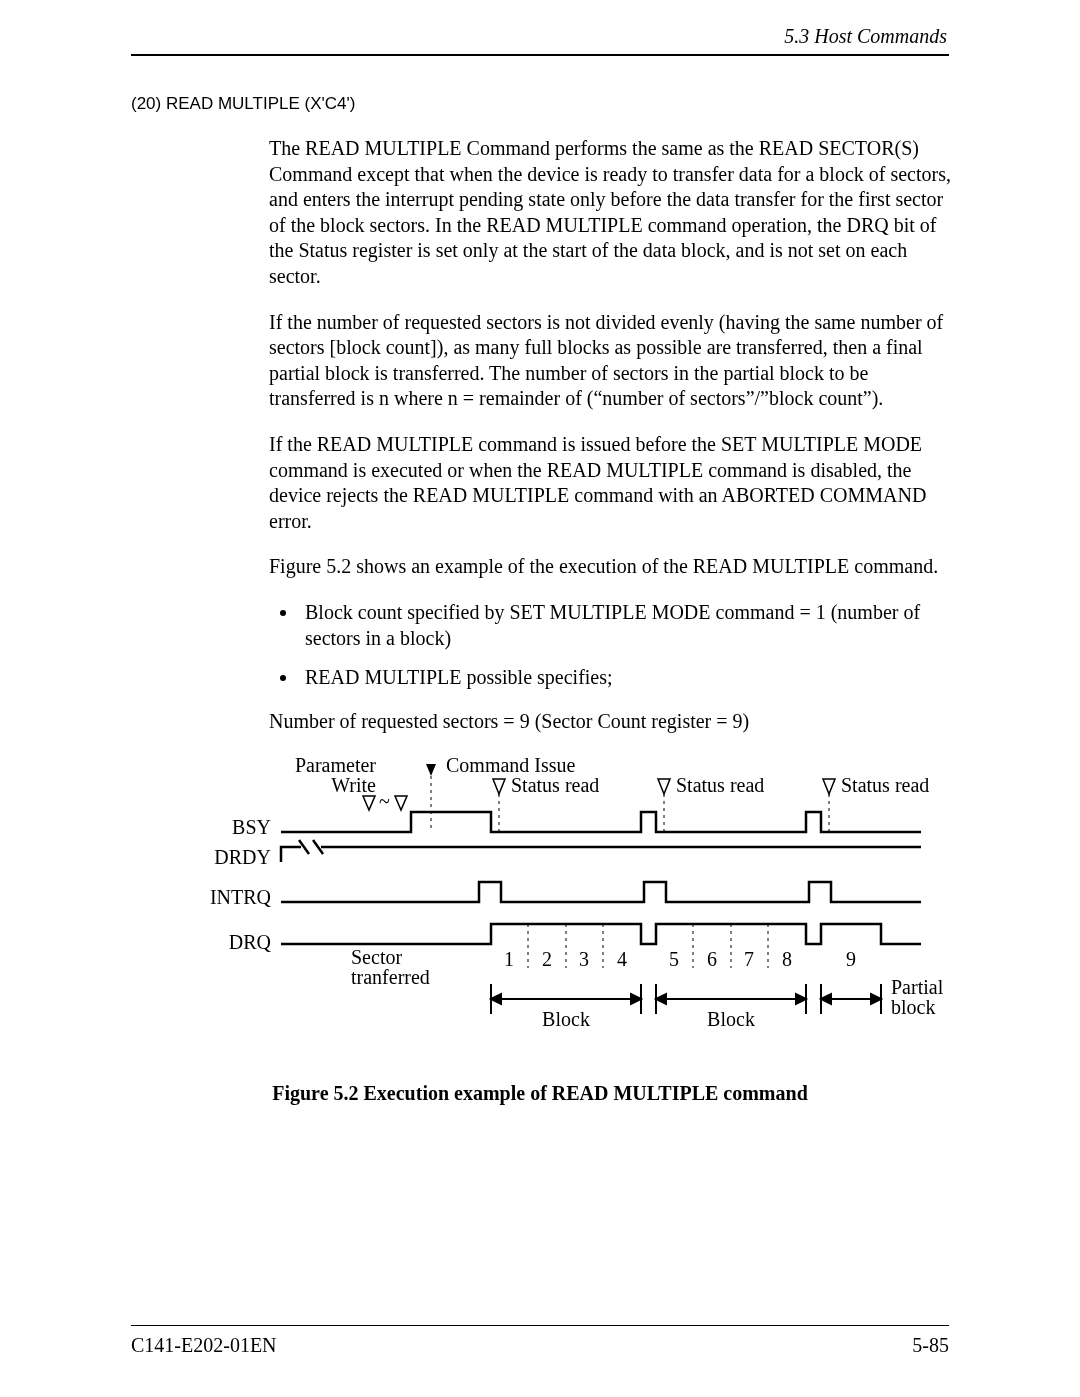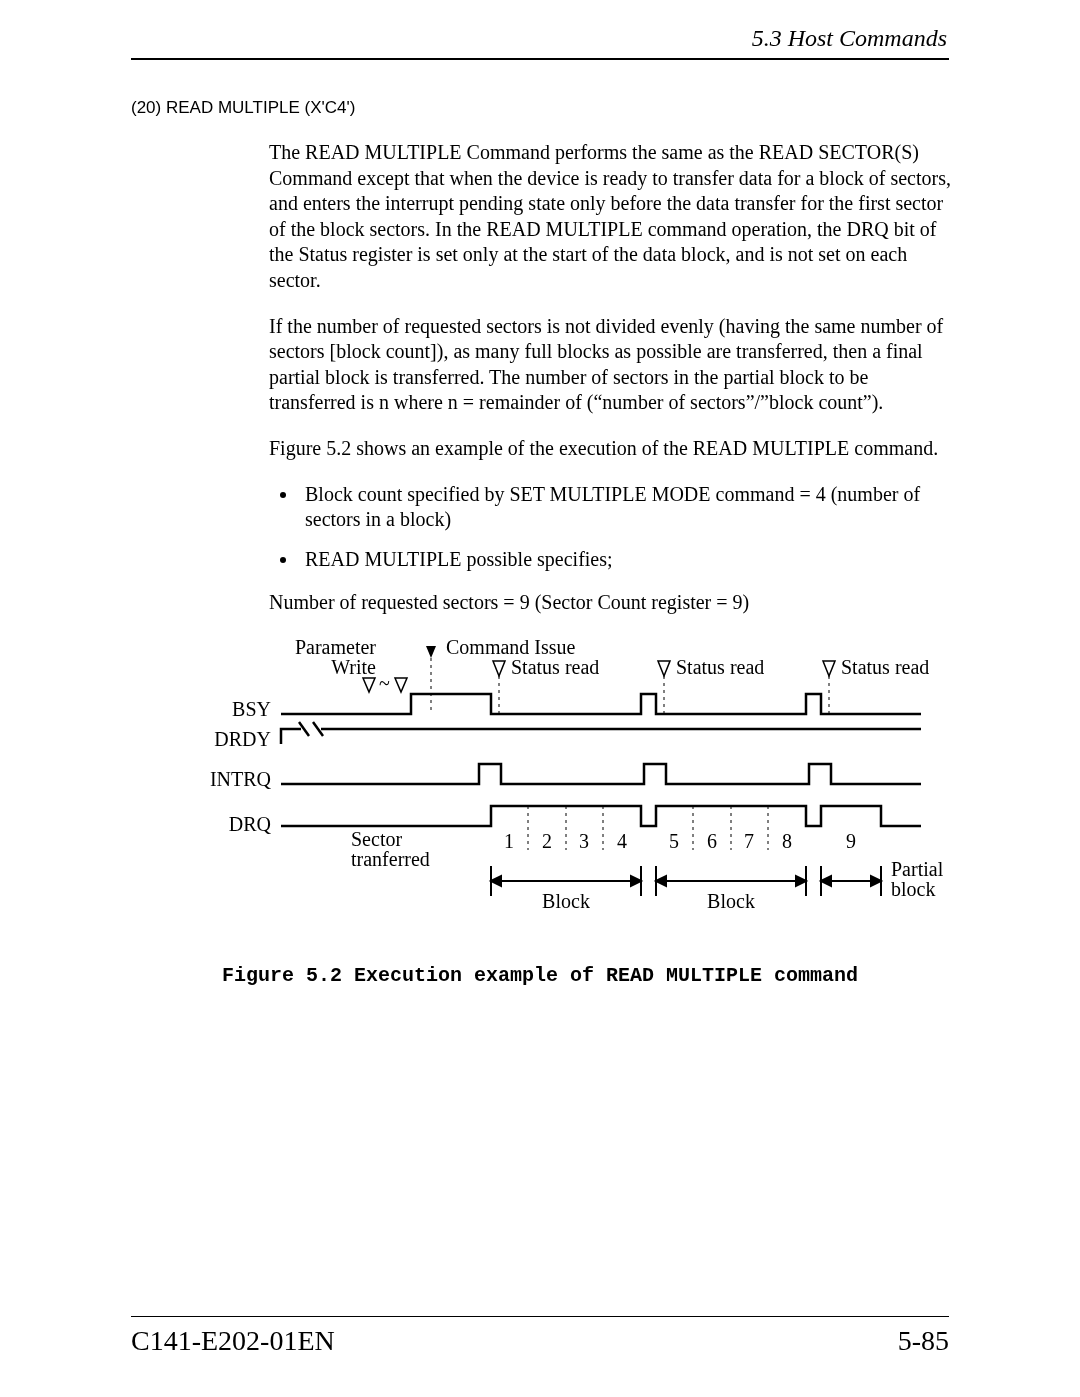--- a/index.html
+++ b/index.html
@@ -16,21 +16,21 @@
   }
   .page {
     position: absolute;
     left: 131px;
     top: 25px;
     width: 818px;
   }
   .header {
     text-align: right;
     font-style: italic;
-    font-size: 24px;
+    font-size: 20px;
     padding-right: 2px;
   }
   .hr-top {
     border: none;
     border-top: 2px solid #000;
     margin: 6px 0 38px 0;
   }
   .sect-title {
     font-family: Arial, Helvetica, sans-serif;
     font-size: 17px;
@@ -52,63 +52,64 @@
     margin-bottom: 14px;
     padding-left: 6px;
   }
   .figwrap {
     position: relative;
     margin-left: 70px;
     width: 750px;
     height: 300px;
   }
   .caption {
-    font-family: Liberation Mono, monospace;
+    font-family: Liberation Serif, serif;
     font-weight: bold;
     font-size: 20px;
     text-align: center;
     margin-top: 28px;
   }
   .footer {
     position: absolute;
     left: 131px;
     width: 818px;
     bottom: 40px;
   }
   .hr-bot {
     border: none;
     border-top: 1.5px solid #000;
     margin: 0 0 8px 0;
   }
   .foot-row {
     display: flex;
     justify-content: space-between;
-    font-size: 28px;
+    font-size: 20px;
   }
   svg text {
     font-family: "Times New Roman", Times, serif;
     font-size: 20px;
     fill: #000;
   }
 </style>
 </head>
 <body>
 
 <div class="page">
   <div class="header">5.3  Host Commands</div>
   <hr class="hr-top">
 
   <div class="sect-title">(20)  READ MULTIPLE (X'C4')</div>
 
   <div class="body-indent">
     <p class="para">The READ MULTIPLE Command performs the same as the READ SECTOR(S) Command except that when the device is ready to transfer data for a block of sectors, and enters the interrupt pending state only before the data transfer for the first sector of the block sectors.  In the READ MULTIPLE command operation, the DRQ bit of the Status register is set only at the start of the data block, and is not set on each sector.</p>
     <p class="para">If the number of requested sectors is not divided evenly (having the same number of sectors [block count]), as many full blocks as possible are transferred, then a final partial block is transferred. The number of sectors in the partial block to be transferred is n where n = remainder of (“number of sectors”/”block count”).</p>
+    <p class="para">If the READ MULTIPLE command is issued before the SET MULTIPLE MODE command is executed or when the READ MULTIPLE command is disabled, the device rejects the READ MULTIPLE command with an ABORTED COMMAND error.</p>
     <p class="para">Figure 5.2 shows an example of the execution of the READ MULTIPLE command.</p>
     <ul class="bullets">
-      <li>Block count specified by SET MULTIPLE MODE command = 4 (number of sectors in a block)</li>
+      <li>Block count specified by SET MULTIPLE MODE command = 1 (number of sectors in a block)</li>
       <li>READ MULTIPLE possible specifies;</li>
     </ul>
     <p class="para">Number of requested sectors = 9 (Sector Count register = 9)</p>
   </div>
 
   <div class="figwrap">
     <svg width="750" height="300" viewBox="0 0 750 300">
 
       <text x="70" y="80" text-anchor="end">BSY</text>
       <text x="70" y="110" text-anchor="end">DRDY</text>

